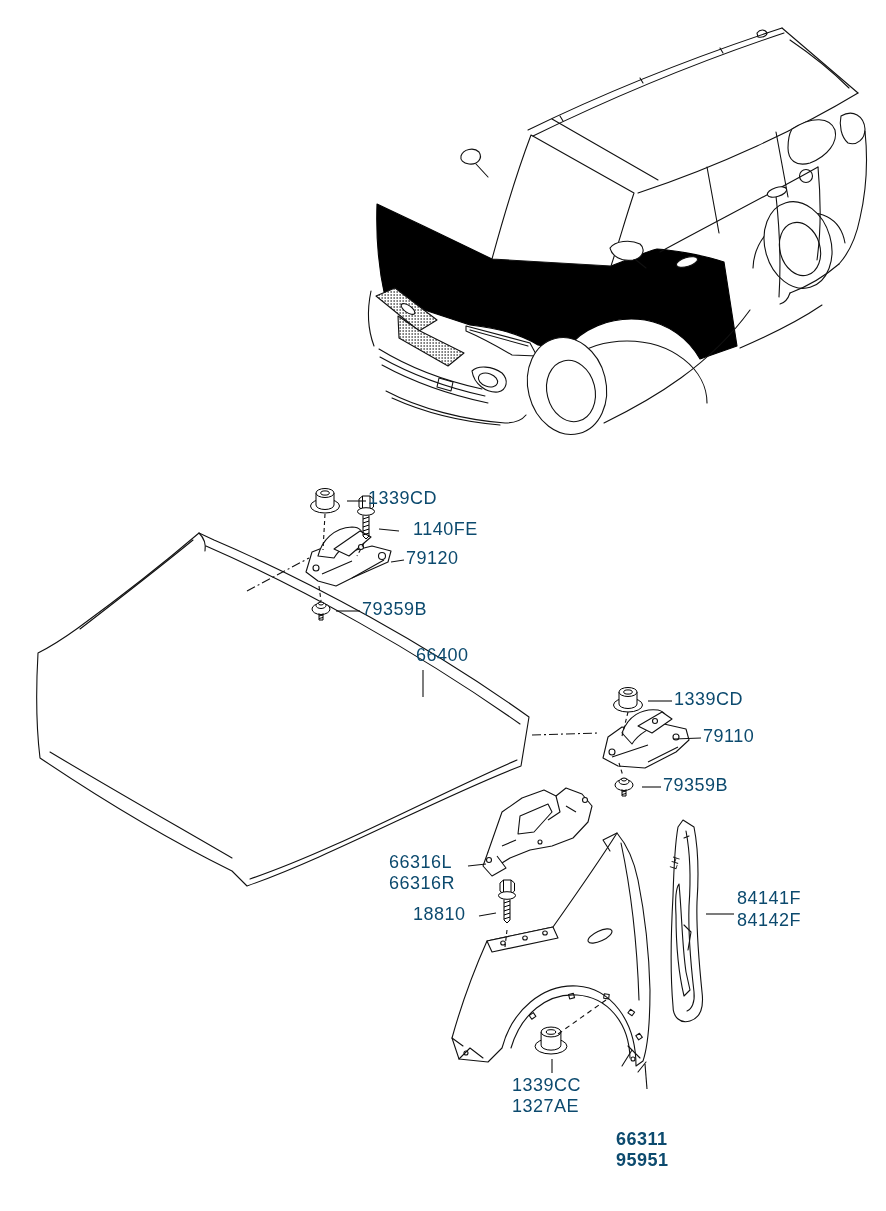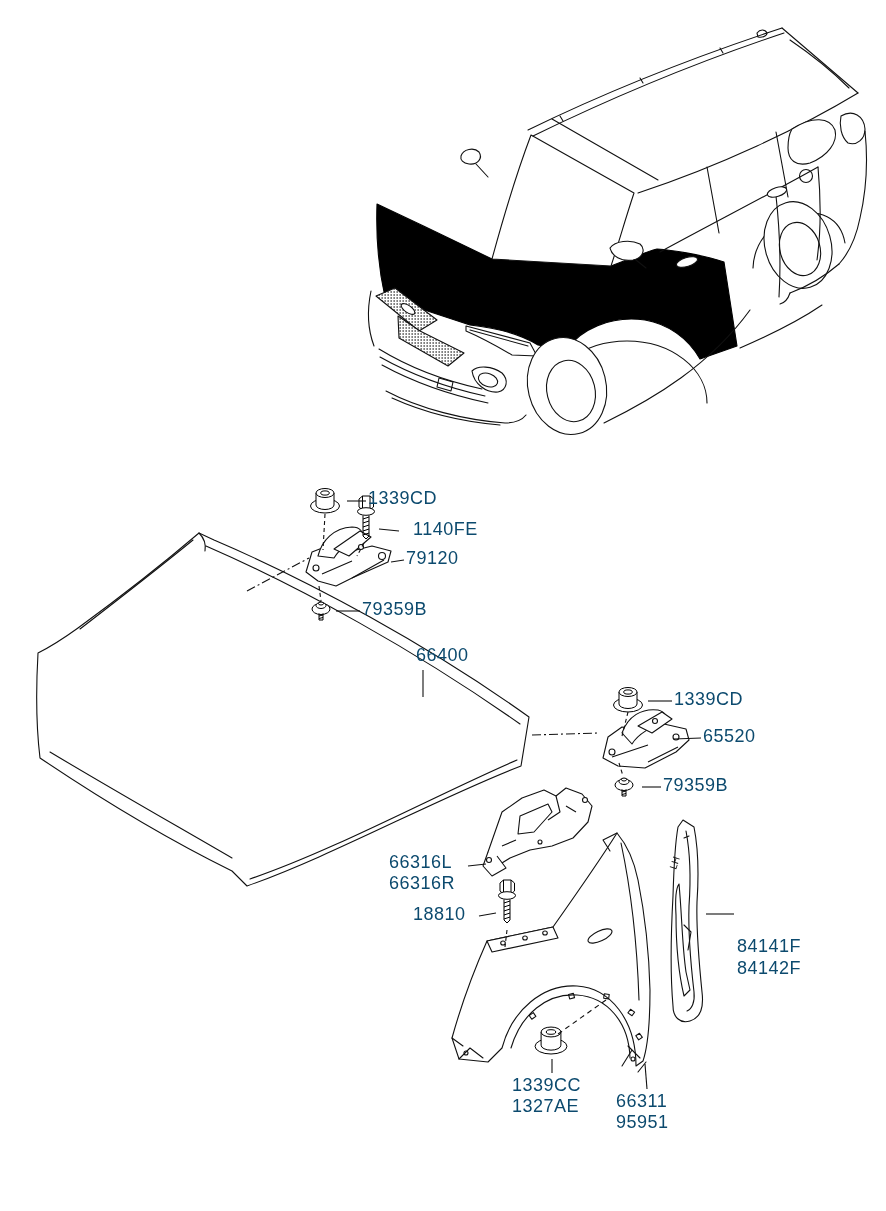--- a/index.html
+++ b/index.html
@@ -253,39 +253,39 @@
   <div class="callout" style="left:413px;top:519px;">1140FE</div>
 
   <div class="callout" style="left:406px;top:548px;text-align:right;">79120</div>
 
   <div class="callout" style="left:362px;top:599px;">79359B</div>
 
   <div class="callout" style="left:416px;top:645px;">66400</div>
 
   <div class="callout" style="left:674px;top:689px;">1339CD</div>
 
-  <div class="callout" style="left:703px;top:726px;">65520</div>
+  <div class="callout" style="left:703px;top:726px;">79110</div>
 
   <div class="callout" style="left:663px;top:775px;">79359B</div>
 
   <div class="callout tight" style="left:389px;top:844px;margin-top:8px;">
     <div>66316L</div>
     <div>66316R</div>
   </div>
 
   <div class="callout" style="left:413px;top:904px;">18810</div>
 
-  <div class="callout wide" style="left:737px;top:887px;margin-top:48px;">
+  <div class="callout wide" style="left:737px;top:887px;">
     <div>84141F</div>
     <div>84142F</div>
   </div>
 
   <div class="callout tight" style="left:512px;top:1075px;">
     <div>1339CC</div>
     <div>1327AE</div>
   </div>
 
-  <div class="callout tight" style="left:616px;top:1091px;">
+  <div class="callout tight" style="left:616px;top:1129px;font-weight:bold;">
     <div>66311</div>
     <div>95951</div>
   </div>
 
 </div>
 
 </body></html>

